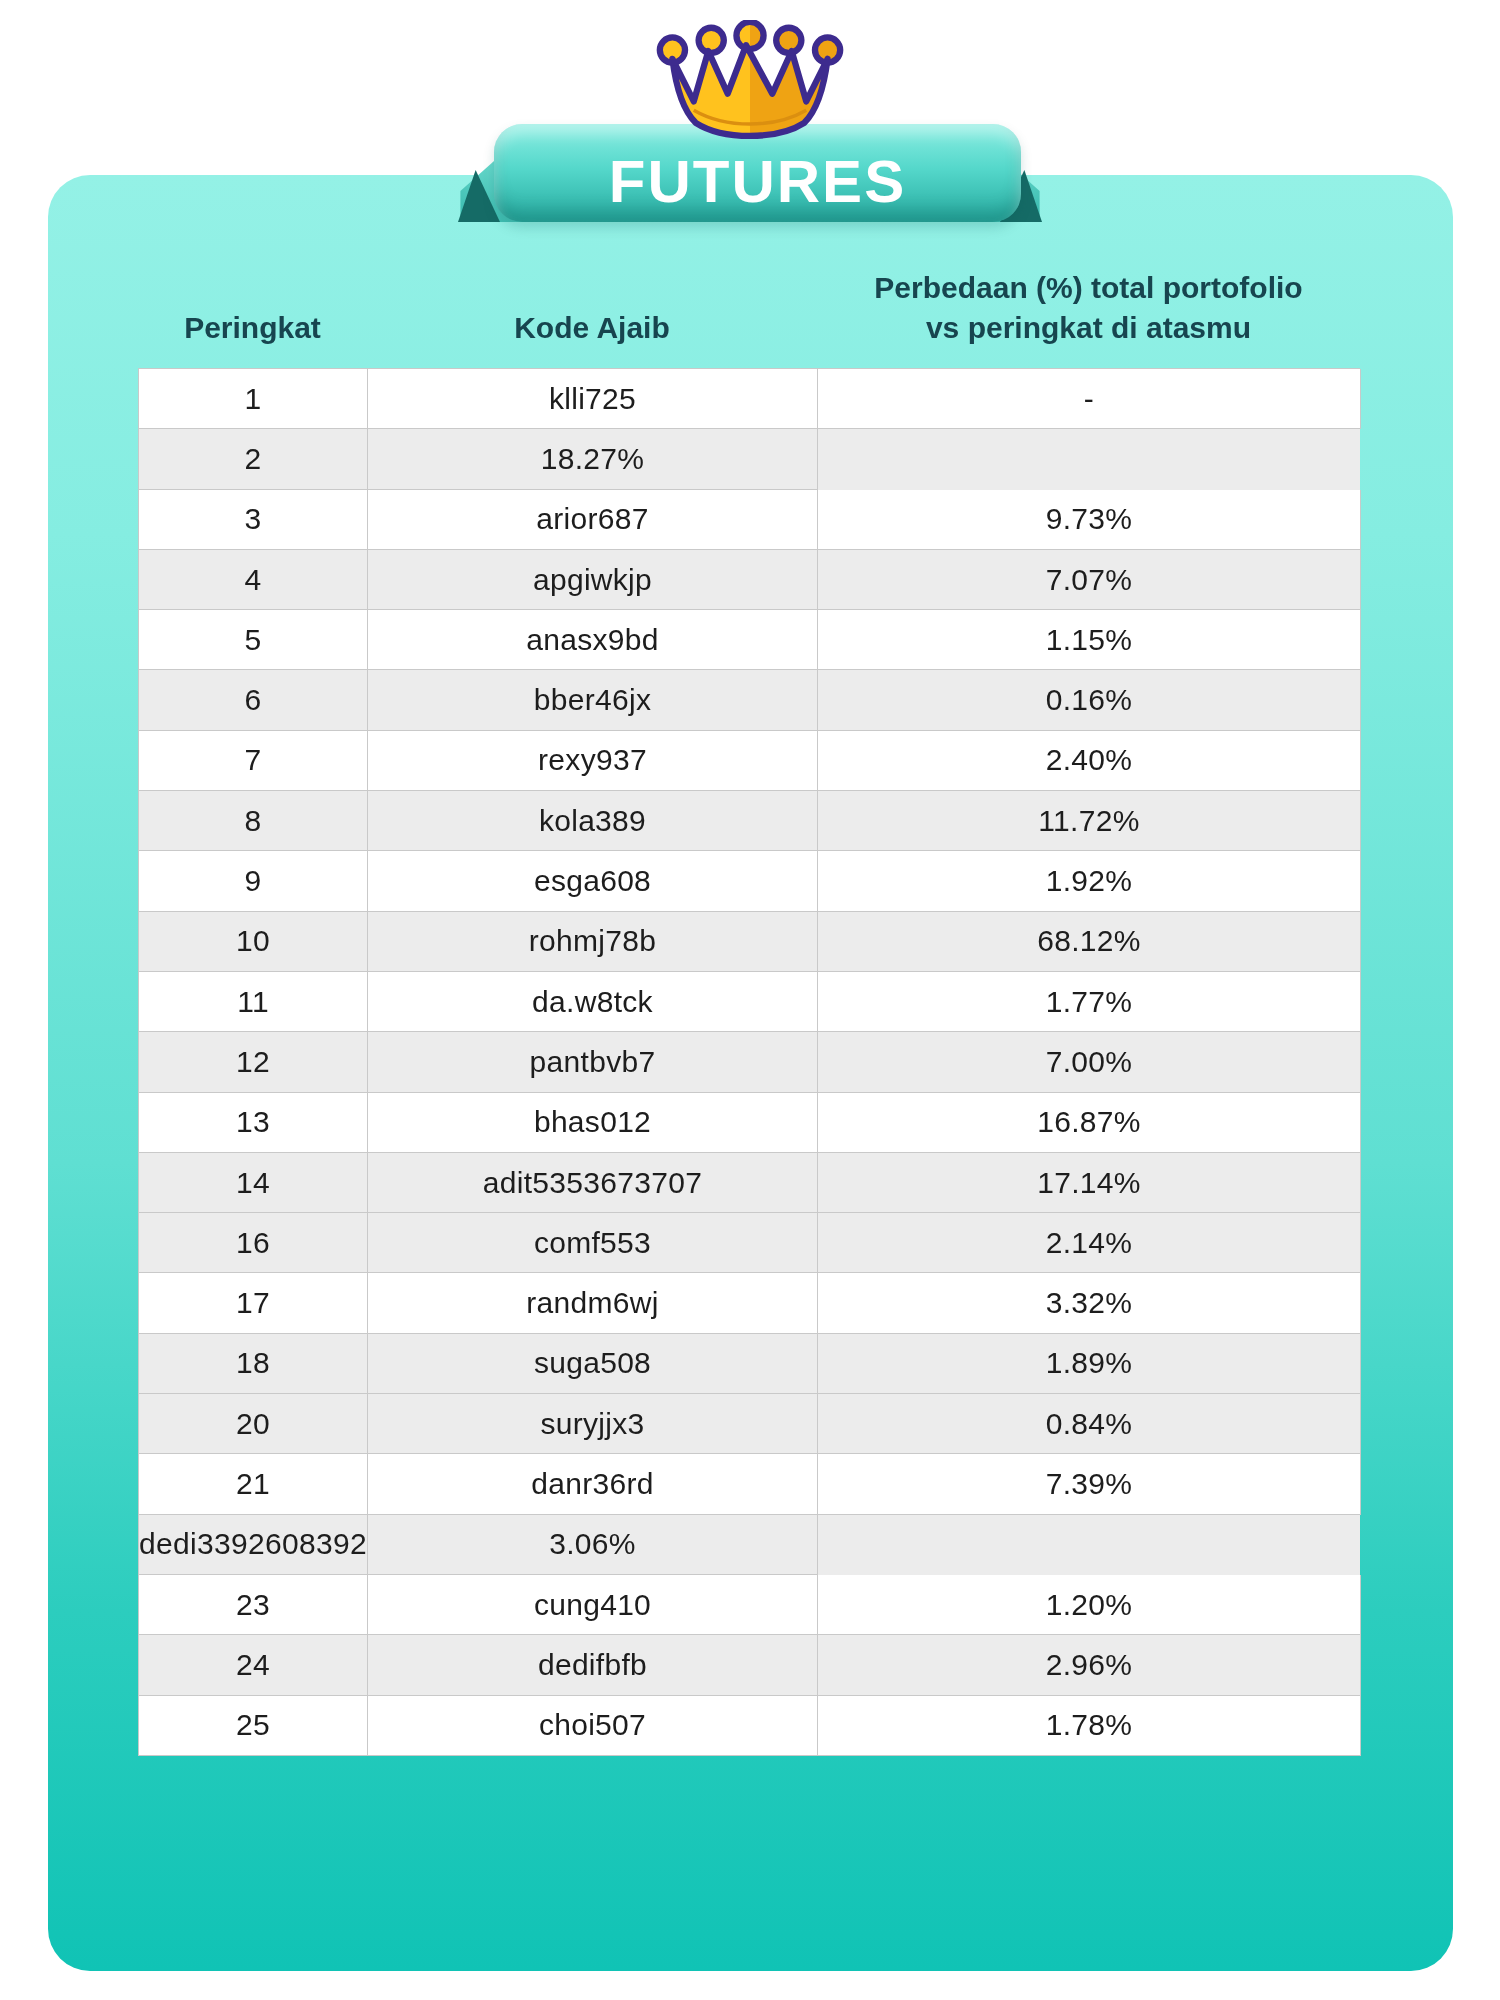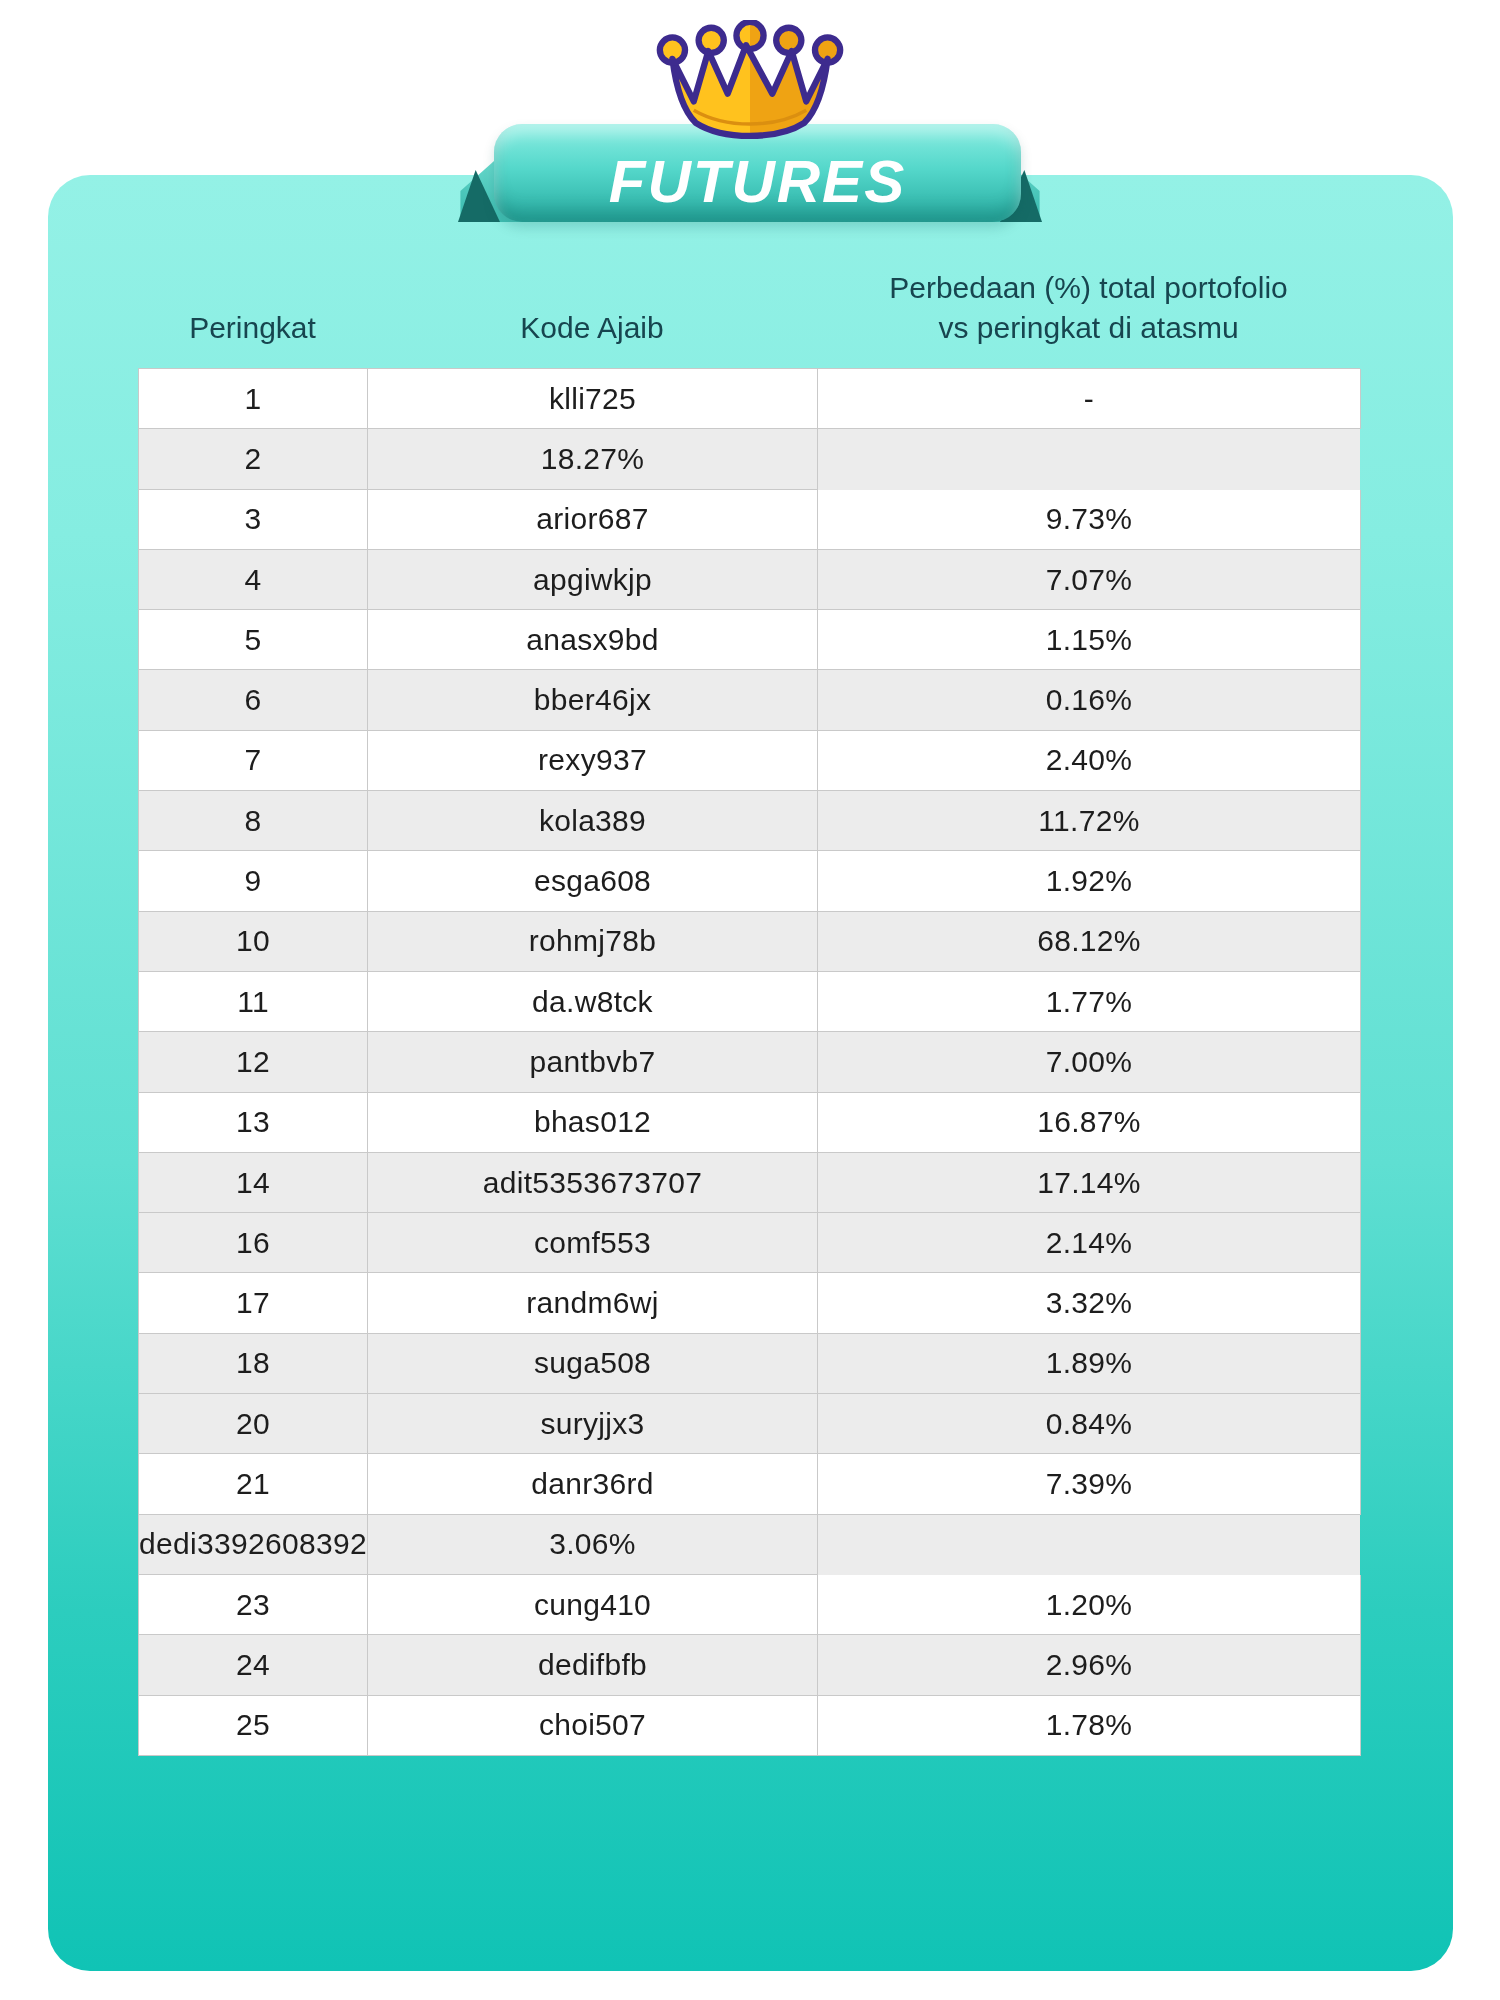--- a/index.html
+++ b/index.html
@@ -23,34 +23,34 @@
   .flap-right{left:978px;background:linear-gradient(160deg,#7fe9dc 0%,#35b7ab 100%);
     clip-path:polygon(0 0,88% 64%,88% 100%,0 100%);}
   .fold{position:absolute;top:170px;width:42px;height:52px;background:#156b66;}
   .fold-left{left:458px;clip-path:polygon(42% 0,100% 100%,0 100%);}
   .fold-right{left:1000px;clip-path:polygon(58% 0,100% 100%,0 100%);}
   .banner{
     position:absolute;left:494px;top:124px;width:527px;height:98px;
     border-radius:28px;
     background:linear-gradient(180deg,#8aeee2 0%,#55d8cb 45%,#27aca1 100%);
     box-shadow:inset 0 10px 14px rgba(255,255,255,.38), inset 0 -12px 16px rgba(0,70,65,.22), 0 6px 12px rgba(0,90,84,.18);
-    display:flex;align-items:center;justify-content:center;font-style:italic;
+    display:flex;align-items:center;justify-content:center;
   }
   .banner-title{
     color:#ffffff;font-size:60px;font-weight:700;letter-spacing:2px;
     padding-top:16px;
   }
   
   .cols{
     position:absolute;left:138px;top:248px;width:1222px;height:100px;
     display:grid;grid-template-columns:229px 450px 543px;
   }
   .col-h{
     display:flex;flex-direction:column;justify-content:flex-end;
-    color:#17454f;font-weight:400;font-size:30px;line-height:40px;text-align:center;
+    color:#17454f;font-weight:700;font-size:30px;line-height:40px;text-align:center;
     padding-bottom:0;
   }
   
   .tbl{
     position:absolute;left:138px;top:368px;width:1222px;
     border-top:1px solid #c9c9c9;border-left:1px solid #c9c9c9;
     box-sizing:border-box;
   }
   .t-row{
     display:grid;grid-template-columns:229px 450px 543px;

